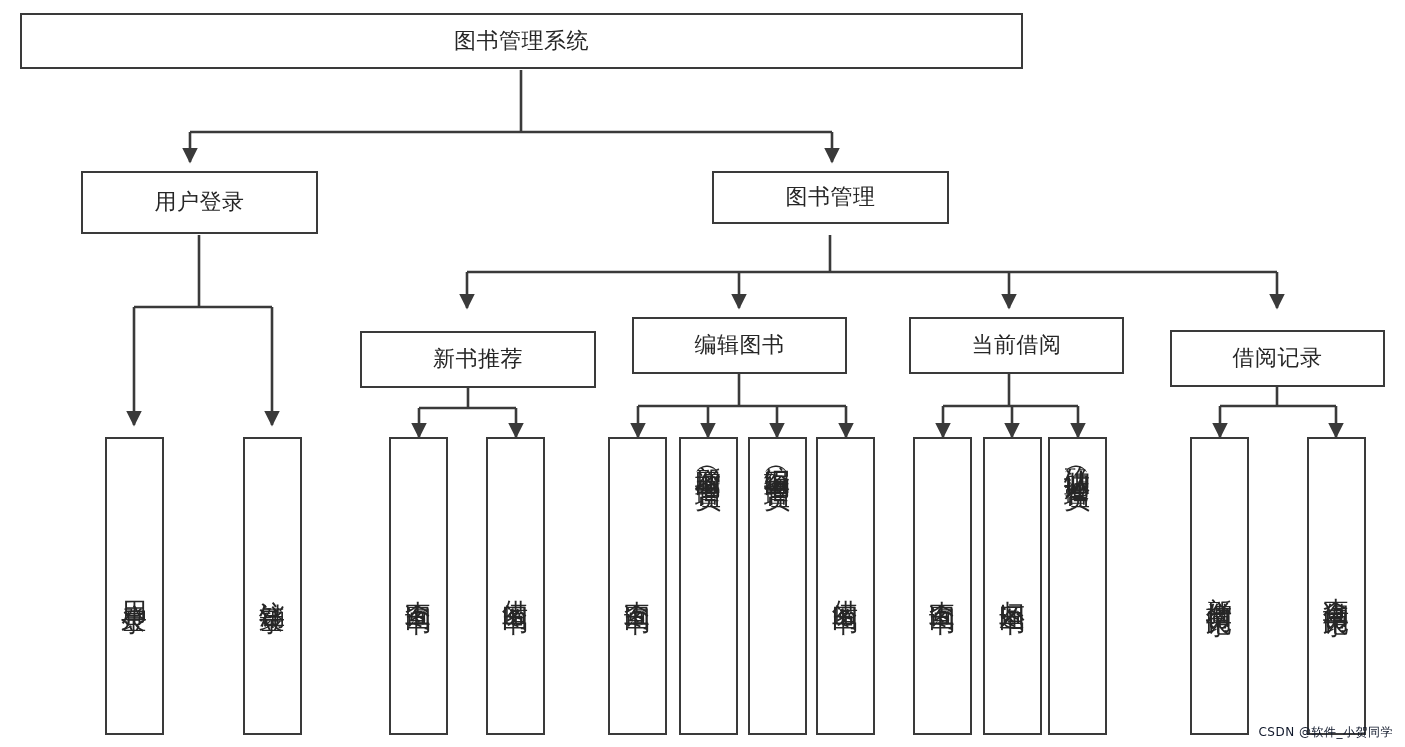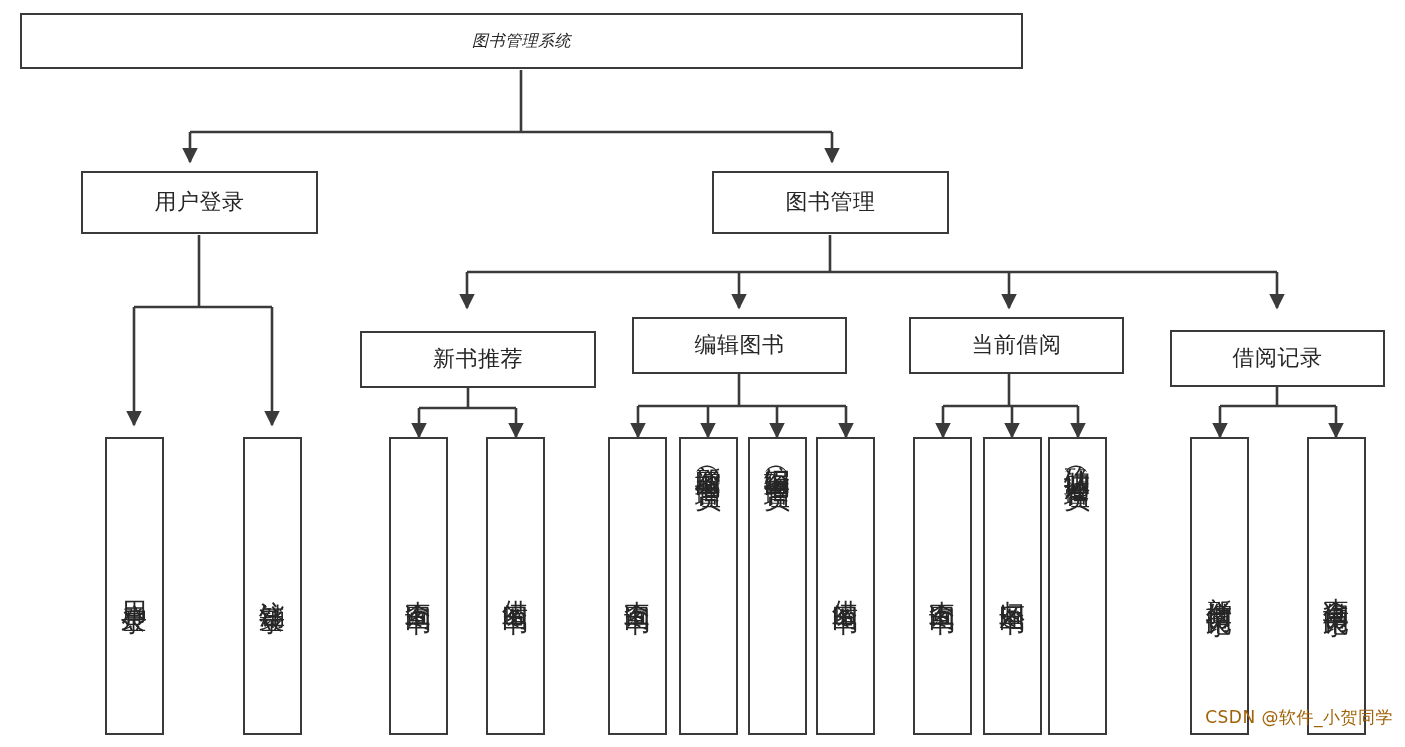--- a/index.html
+++ b/index.html
@@ -40,22 +40,21 @@
     line-height: 1.12;
     letter-spacing: 0.5px;
     white-space: nowrap;
   }
   
   .node.horiz .node-label {
     font-size: 22px;
     writing-mode: horizontal-tb;
   }
   .node.root .node-label {
-    font-size: 16px;
-    font-style: italic;
+    font-size: 22px;
   }
   
   .node.vert {
     align-items: flex-start;
     justify-content: center;
     padding-top: 6px;
   }
   .node.vert .node-label {
     writing-mode: vertical-rl;
     text-orientation: upright;
@@ -64,23 +63,23 @@
     letter-spacing: 3px;
     white-space: nowrap;
   }
   .node.vert.centered {
     align-items: center;
     padding-top: 0;
   }
   #watermark {
     position: absolute;
     right: 12px;
-    bottom: 18px;
-    font-size: 17px;
-    color: #a16207;
+    bottom: 6px;
+    font-size: 12px;
+    color: #0f172a;
     white-space: nowrap;
     letter-spacing: 0.5px;
   }
 </style>
 </head>
 <body>
 
 <div id="diagram-root">
 
   <svg id="edge-layer" viewBox="0 0 1405 747" width="1405" height="747">
@@ -133,21 +132,21 @@
     </g>
   </svg>
 
   <div class="node horiz root" style="left:20px; top:13px; width:1003px; height:56px;">
     <span class="node-label">图书管理系统</span>
   </div>
 
   <div class="node horiz" style="left:81px; top:171px; width:237px; height:63px;">
     <span class="node-label">用户登录</span>
   </div>
-  <div class="node horiz" style="left:712px; top:171px; width:237px; height:63px;">
+  <div class="node horiz" style="left:712px; top:171px; width:237px; height:53px;">
     <span class="node-label">图书管理</span>
   </div>
 
   <div class="node horiz" style="left:360px; top:331px; width:236px; height:57px;">
     <span class="node-label">新书推荐</span>
   </div>
   <div class="node horiz" style="left:632px; top:317px; width:215px; height:57px;">
     <span class="node-label">编辑图书</span>
   </div>
   <div class="node horiz" style="left:902px; top:317px; width:215px; height:57px;margin-left:7px;">

